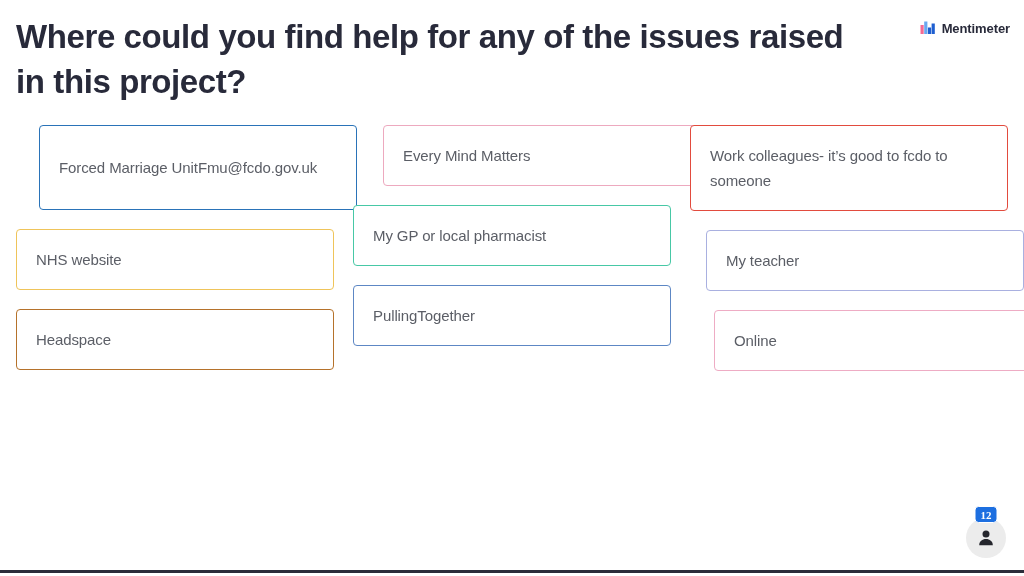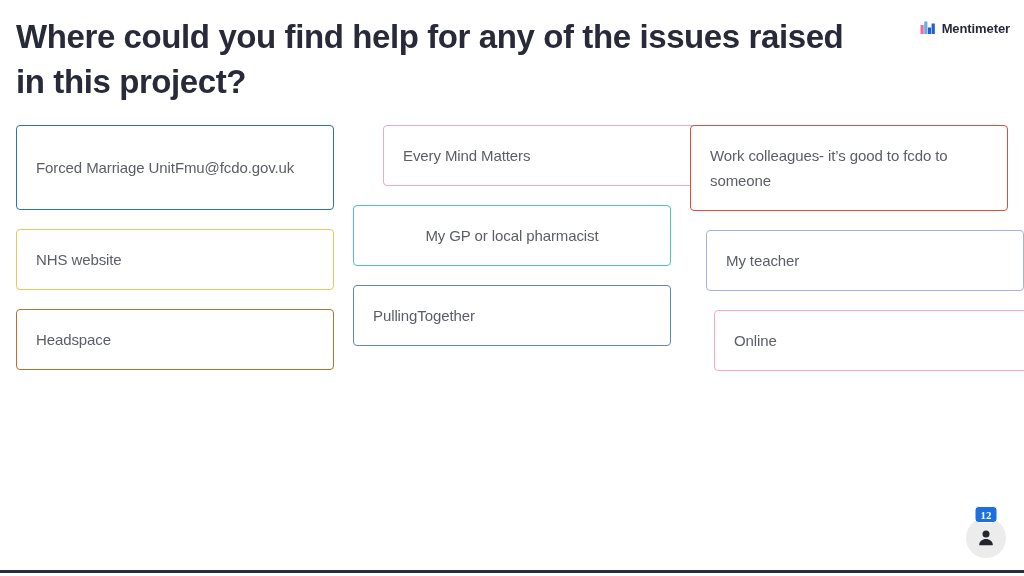--- a/index.html
+++ b/index.html
@@ -173,36 +173,36 @@
         <rect x="7.9" y="7.5" width="3.2" height="6.5" fill="#1f5fd0"></rect>
         <rect x="11.6" y="3.5" width="3.2" height="10.5" fill="#1f5fd0"></rect>
       </svg>
     </span>
     <span id="brand-text">Mentimeter</span>
   </div>
 
   <div id="response-grid">
 
     <div class="response-column">
-      <div class="response-card two-line" style="border-color: rgb(42, 115, 184);">
+      <div class="response-card two-line" style="border-color: rgb(42, 115, 184); margin-left: 23px;">
         <span class="response-card-text">Forced Marriage UnitFmu@fcdo.gov.uk</span>
       </div>
       <div class="response-card" style="border-color: rgb(239, 196, 90);">
         <span class="response-card-text">NHS website</span>
       </div>
       <div class="response-card" style="border-color: rgb(181, 114, 43);">
         <span class="response-card-text">Headspace</span>
       </div>
     </div>
 
     <div class="response-column">
       <div class="response-card" style="border-color: rgb(237, 169, 191); margin-left: 30px;">
         <span class="response-card-text">Every Mind Matters</span>
       </div>
-      <div class="response-card" style="border-color: rgb(72, 200, 166); justify-content: center;">
+      <div class="response-card" style="border-color: rgb(72, 200, 166);">
         <span class="response-card-text">My GP or local pharmacist</span>
       </div>
       <div class="response-card" style="border-color: rgb(93, 135, 196);">
         <span class="response-card-text">PullingTogether</span>
       </div>
     </div>
 
     <div class="response-column">
       <div class="response-card two-line" style="border-color: rgb(226, 75, 62);">
         <span class="response-card-text">Work colleagues- it’s good to fcdo to someone</span>

